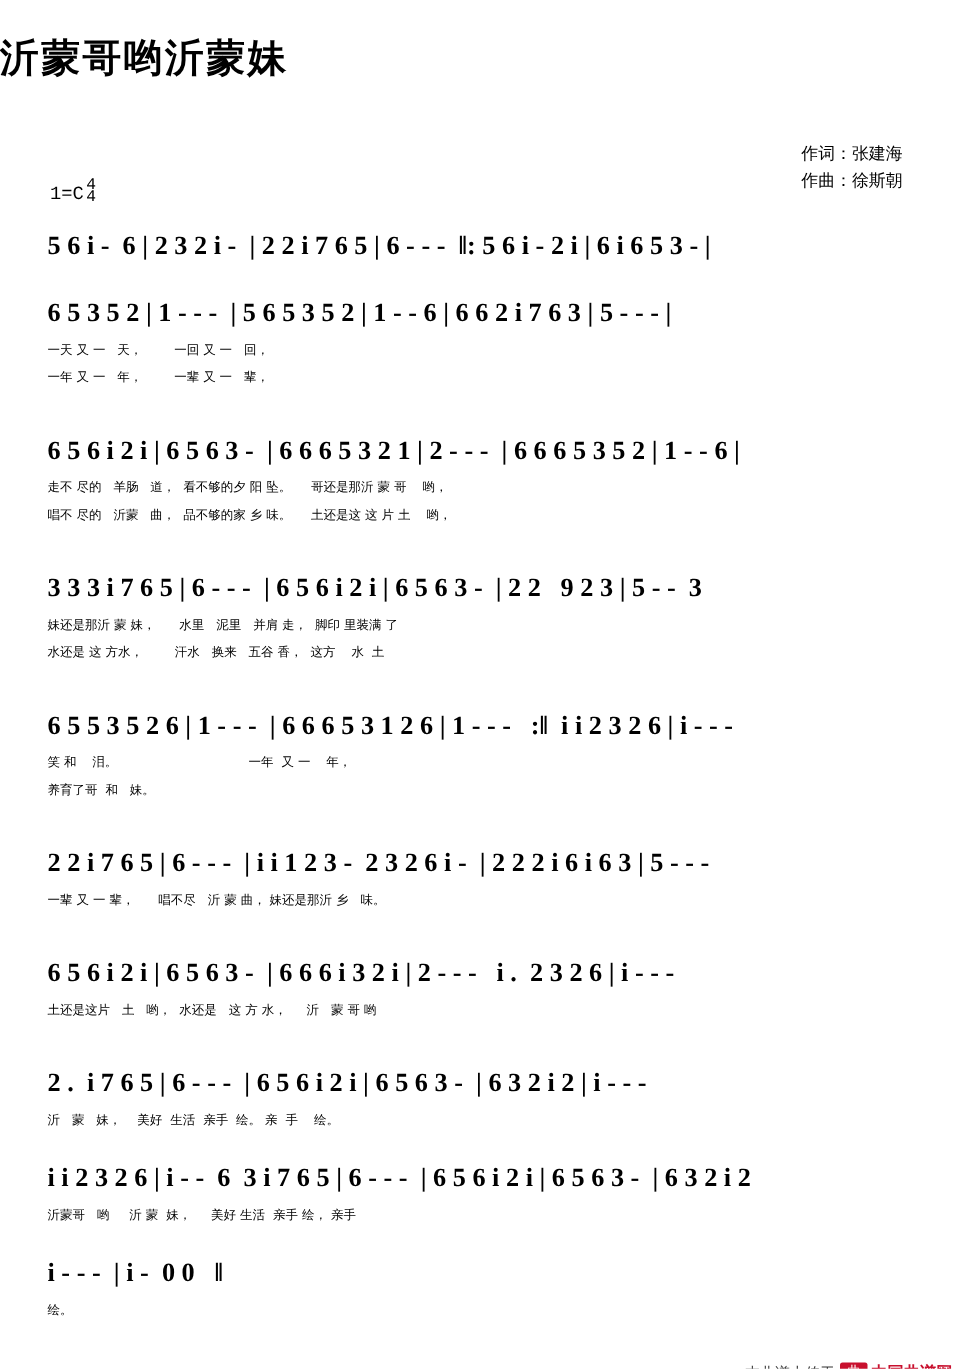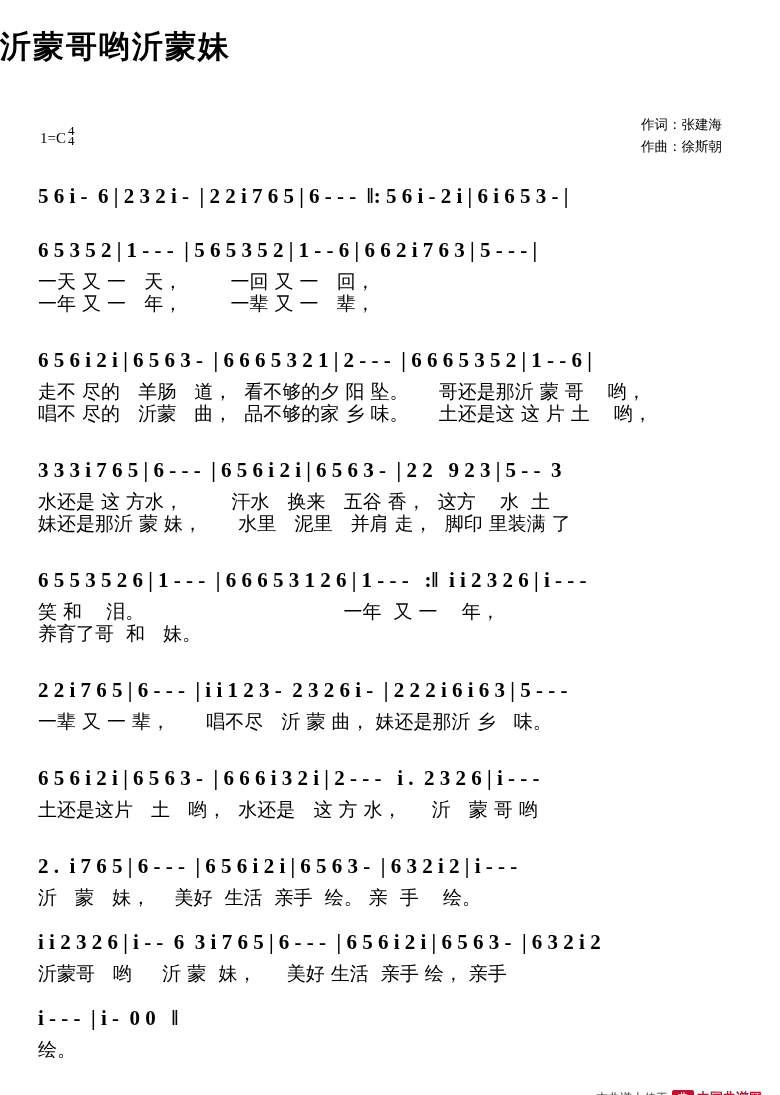--- a/index.html
+++ b/index.html
@@ -22,29 +22,29 @@
     font-family:"DejaVu Sans", sans-serif;
   }
 
   .credits {
     position:absolute;
     right:58px;
     top:88px;
     font-size:13.5px;
     line-height:22px;
     text-align:right;
-    font-family:Liberation Serif, serif;
+    font-family:Liberation Mono, monospace;
   }
 
   .keysig {
     position:absolute;
     left:40px;
-    top:100px;
+    top:117px;
     font-size:15px;
-    font-family:Liberation Serif, serif;
+    font-family:Liberation Mono, monospace;
   }
   .keysig .frac {
     display:inline-block;
     vertical-align:-2px;
     text-align:center;
     line-height:10px;
     font-size:13px;
     margin-left:2px;
   }
 
@@ -62,21 +62,21 @@
     white-space:pre;
     padding-left:38px;
     height:40px;
     line-height:40px;
   }
 
   
   .lyrics {
     position:relative;
     font-family:"DejaVu Sans", sans-serif;
-    font-size:19px;
+    font-size:10px;
     white-space:pre;
     padding-left:38px;
     height:22px;
     line-height:22px;
     letter-spacing:0px;
   }
 
   .gap { height:14px; }
   .gap-lg { height:26px; }
 
@@ -140,22 +140,22 @@
 
     <div class="system">
       <div class="row">6 5 6 i 2 i | 6 5 6 3 -  | 6 6 6 5 3 2 1 | 2 - - -  | 6 6 6 5 3 5 2 | 1 - - 6 |</div>
       <div class="lyrics">走不 尽的   羊肠   道，  看不够的夕 阳 坠。     哥还是那沂 蒙 哥    哟，</div>
       <div class="lyrics">唱不 尽的   沂蒙   曲，  品不够的家 乡 味。     土还是这 这 片 土    哟，</div>
     </div>
     <div class="gap-lg"></div>
 
     <div class="system">
       <div class="row">3 3 3 i 7 6 5 | 6 - - -  | 6 5 6 i 2 i | 6 5 6 3 -  | 2 2   9 2 3 | 5 - -  3</div>
+      <div class="lyrics">妹还是那沂 蒙 妹，      水里   泥里   并肩 走，  脚印 里装满 了</div>
       <div class="lyrics">水还是 这 方水，        汗水   换来   五谷 香，  这方    水  土</div>
-      <div class="lyrics">妹还是那沂 蒙 妹，      水里   泥里   并肩 走，  脚印 里装满 了</div>
     </div>
     <div class="gap-lg"></div>
 
     <div class="system">
       <div class="row">6 5 5 3 5 2 6 | 1 - - -  | 6 6 6 5 3 1 2 6 | 1 - - -   :‖  i i 2 3 2 6 | i - - -</div>
       <div class="lyrics">笑 和    泪。                                 一年  又 一    年，</div>
       <div class="lyrics">养育了哥  和   妹。</div>
     </div>
     <div class="gap-lg"></div>
 

